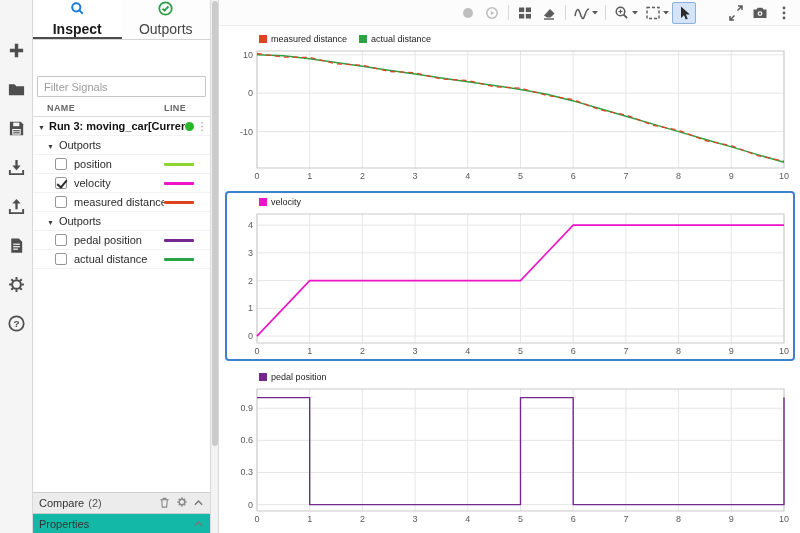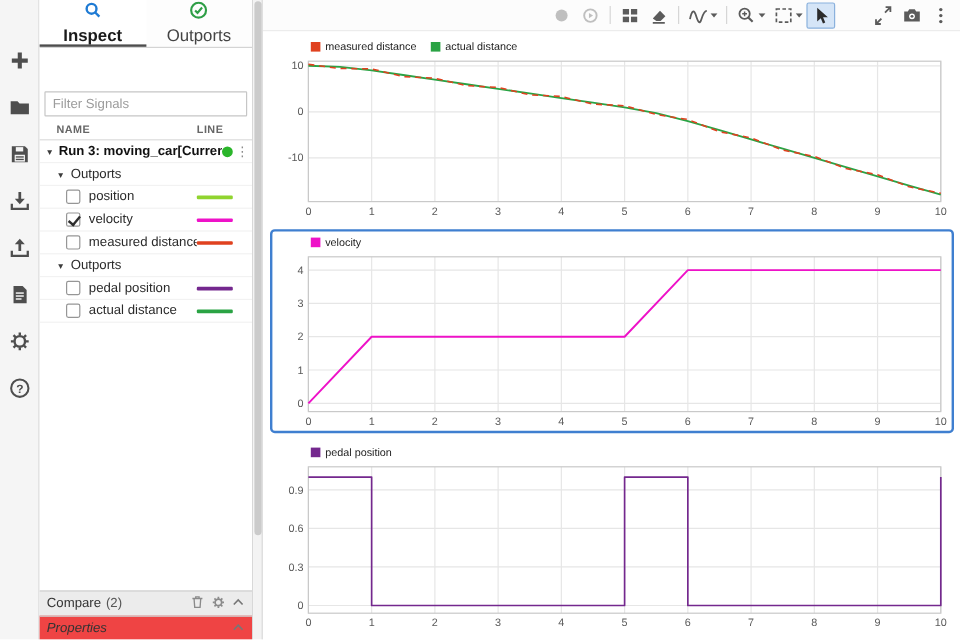--- a/index.html
+++ b/index.html
@@ -33,21 +33,21 @@
   .grp-label { margin-left:5px; }
   .signal-row { padding-left:22px; }
   .checkbox { width:12px; height:12px; border:1px solid #969696; background:#fff; border-radius:2px; position:relative; flex:none; }
   .checkbox.checked::after { content:""; position:absolute; left:3px; top:0px; width:4px; height:8px; border:solid #2e2e2e; border-width:0 2px 2px 0; transform:rotate(40deg); }
   .sig-name { margin-left:7px; flex:1; white-space:nowrap; overflow:hidden; }
   .line-col { width:46px; display:flex; align-items:center; flex:none; }
   .line-swatch { width:30px; height:3px; border-radius:1px; }
   .archive-bar { height:21px; flex:none; background:#ececec; border-top:1px solid #cfcfcf; display:flex; align-items:center; padding:0 6px; font-size:11px; color:#333; cursor:pointer; }
   .archive-count { margin-left:4px; color:#555; }
   .bar-icons { margin-left:auto; display:flex; align-items:center; gap:5px; }
-  .props-bar { height:20px; flex:none; background:#ef4444; border-top:1px solid #cfcfcf; display:flex; align-items:center; padding:0 6px; font-size:11px; color:#333; cursor:pointer;font-style:italic; }
+  .props-bar { height:20px; flex:none; background:#14b8a6; border-top:1px solid #cfcfcf; display:flex; align-items:center; padding:0 6px; font-size:11px; color:#333; cursor:pointer; }
 
   
   .scroll-col { width:8px; flex:none; background:#f3f3f3; border-right:1px solid #dadada; position:relative; }
   .scroll-thumb { position:absolute; top:1px; left:1px; width:6px; height:445px; background:#cbcbcb; border-radius:3px; }
 
   
   .main { flex:1; display:flex; flex-direction:column; background:#fff; min-width:0; }
   .plot-toolbar { height:26px; flex:none; display:flex; align-items:center; justify-content:flex-end; padding-right:4px; background:#fcfcfc; border-bottom:1px solid #ececec; }
   .pt-btn { height:22px; min-width:22px; display:flex; align-items:center; justify-content:center; gap:1px; border:1px solid transparent; border-radius:2px; padding:0 2px; cursor:pointer; }
   .pt-btn.active { background:#d5e5f7; border-color:#8ab1dd; }

